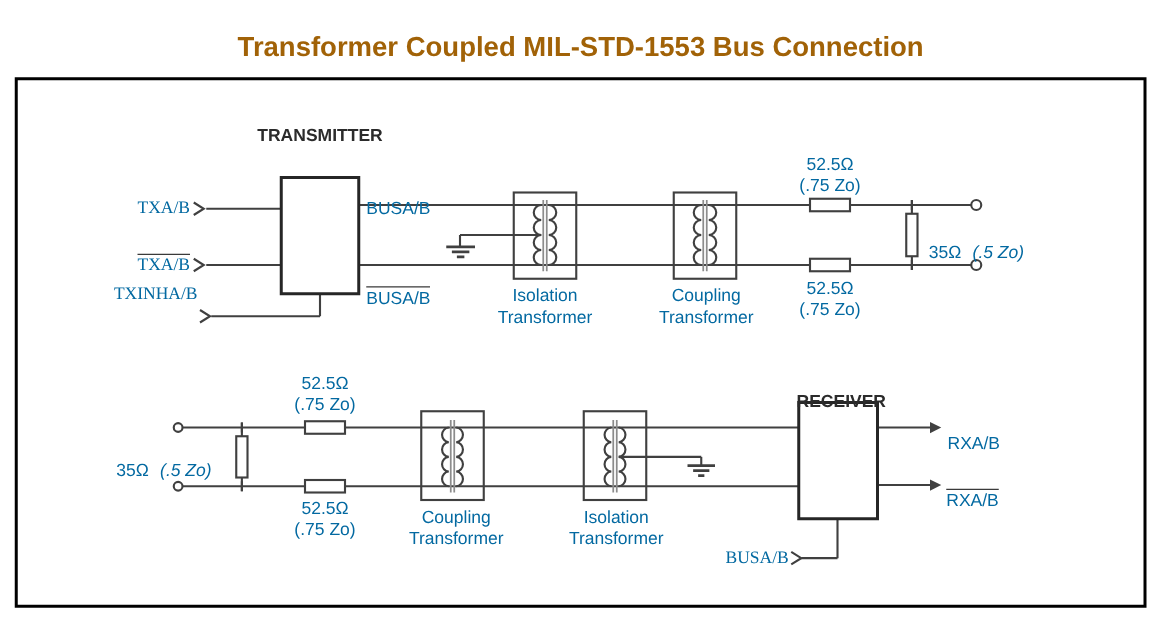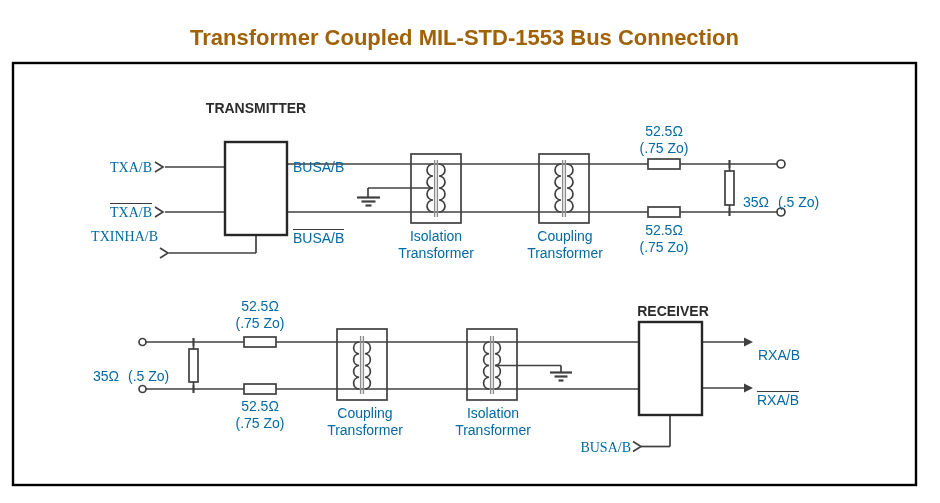--- a/index.html
+++ b/index.html
@@ -15,21 +15,21 @@
   .lbl{
     position:absolute;font-size:14px;line-height:17px;color:#0369a1;
     white-space:nowrap;
   }
   .b{font-weight:bold;color:#2b2b2b;}
   .anchor-c{transform:translate(-50%,-50%);}
   .anchor-r{transform:translate(-100%,-50%);font-family:Liberation Serif, serif;}
   .anchor-l{transform:translate(0,-50%);margin-top:12px;}
   .anchor-tc{transform:translate(-50%,0);text-align:center;}
   .ov{display:inline-block;border-top:1.5px solid #3a3a3a;padding-top:1px;line-height:15px;}
-  .gap{margin-left:9px;}
+  .gap{margin-left:9px;font-style:italic;}
 </style>
 </head>
 <body>
 
 <svg width="940" height="503" viewBox="0 0 940 503">
 
   <rect x="13" y="63" width="903" height="422" fill="none" stroke="#000000" stroke-width="2.4"></rect>
 
   <g stroke="#404040" stroke-width="1.7" fill="none">
 
@@ -185,16 +185,16 @@
 
 <div class="lbl anchor-tc" style="left:365px;top:405px">
   <div>Coupling</div>
   <div>Transformer</div>
 </div>
 <div class="lbl anchor-tc" style="left:493px;top:405px">
   <div>Isolation</div>
   <div>Transformer</div>
 </div>
 
-<div class="lbl b anchor-c" style="left:673px;top:311px">RECEIVER</div>
+<div class="lbl b anchor-c" style="left:673px;top:321px">RECEIVER</div>
 <div class="lbl anchor-l" style="left:758px;top:343px">RXA/B</div>
 <div class="lbl anchor-l" style="left:757px;top:388px"><span class="ov">RXA/B</span></div>
 <div class="lbl anchor-r" style="left:631px;top:447px">BUSA/B</div>
 
 </body></html>

